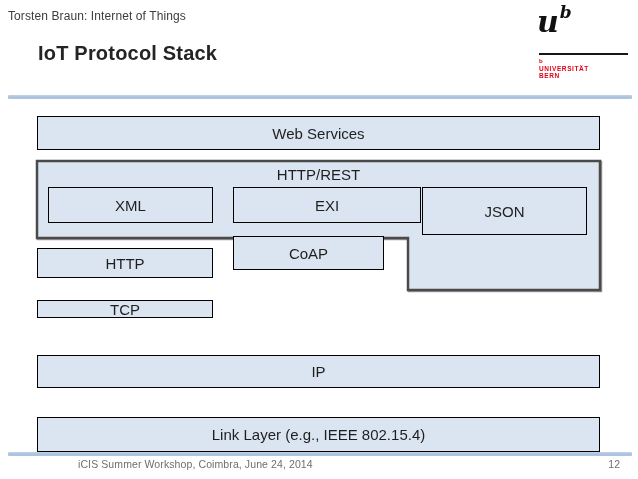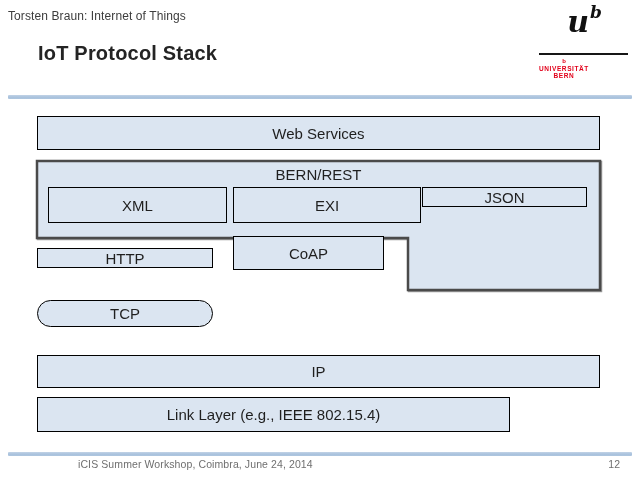--- a/index.html
+++ b/index.html
@@ -7,21 +7,21 @@
     position:relative;width:638px;height:479px;background:#ffffff;
     font-family:"Liberation Sans",sans-serif;overflow:hidden;
   }
   .header-label{
     position:absolute;left:8px;top:9px;font-size:12px;color:#3d3d3d;letter-spacing:.1px;
   }
   .page-title{
     position:absolute;left:38px;top:42px;font-size:20px;font-weight:bold;color:#242424;letter-spacing:.2px;
   }
   
-  .logo{position:absolute;left:537px;top:4px;width:95px;text-align:center;}
+  .logo{position:absolute;left:537px;top:4px;width:95px;}
   .ub-mark{font-family:"DejaVu Serif",serif;font-style:italic;font-weight:bold;color:#111;line-height:1;}
   .ub-u{font-size:30px;}
   .ub-b{font-size:17px;vertical-align:14px;margin-left:1px;}
   .logo-rule{position:absolute;left:2px;top:49px;width:89px;height:1.5px;background:#161616;}
   .logo-caption{position:absolute;left:2px;top:54px;color:var(--brand-red,#e2001a);line-height:1.15;}
   .logo-caption .cap-b{font-size:6px;font-weight:bold;display:block;}
   .logo-caption .cap-l{font-size:6.5px;font-weight:bold;letter-spacing:.6px;display:block;}
   
   .divider{
     position:absolute;left:8px;width:624px;height:4px;
@@ -44,29 +44,29 @@
     background:var(--box-fill,#dbe5f1);
     border:1.5px solid var(--box-border,#000);
     font-size:15px;color:#1f1f1f;box-sizing:border-box;
   }
   .lbl-soap{
     position:absolute;left:37px;top:163px;width:563px;height:22px;
     display:flex;align-items:center;justify-content:center;
     font-size:15px;color:#1f1f1f;
   }
   .b-web {left:37px; top:116px; width:563px; height:34px;}
-  .b-xml {left:48px; top:187px; width:179px; height:36px; border-width:1.3px;}
+  .b-xml {left:48px; top:187px; width:165px; height:36px; border-width:1.3px;}
   .b-exi {left:233px;top:187px; width:188px; height:36px; border-width:1.3px;}
-  .b-json{left:422px;top:187px; width:165px; height:20px; border-width:1.3px;}
-  .b-http{left:37px; top:248px; width:176px; height:20px;}
+  .b-json{left:422px;top:187px; width:165px; height:48px; border-width:1.3px;}
+  .b-http{left:37px; top:248px; width:176px; height:30px;}
   .b-coap{left:233px;top:236px; width:151px; height:34px;}
-  .b-tcp {left:37px; top:300px; width:176px; height:27px;border-radius:16px;}
+  .b-tcp {left:37px; top:300px; width:176px; height:18px;}
   .b-udp {left:233px;top:300px; width:367px; height:35px;}
   .b-ip  {left:37px; top:355px; width:563px; height:33px;}
-  .b-link{left:37px; top:397px; width:473px; height:35px;}
+  .b-link{left:37px; top:417px; width:563px; height:35px;}
   
   .footer-left{
     position:absolute;left:30px;top:458px;font-size:10.5px;color:#6f6f6f;letter-spacing:.1px;padding-left:48px;
   }
   .footer-page{
     position:absolute;right:18px;top:458px;font-size:10.5px;color:#6f6f6f;
   }
 </style>
 </head>
 <body>
@@ -88,21 +88,21 @@
   <div class="page-title">IoT Protocol Stack</div>
 
   <div class="divider top"></div>
 
   <div class="stage">
 
     <svg class="soap-shape" viewBox="0 0 638 479" xmlns="http://www.w3.org/2000/svg" aria-hidden="true">
       <polygon points="37,161 600,161 600,290 408,290 408,238 37,238"></polygon>
     </svg>
 
-    <div class="lbl-soap">BERN/REST</div>
+    <div class="lbl-soap">HTTP/REST</div>
 
     <div class="box b-web">Web Services</div>
     <div class="box b-xml">XML</div>
     <div class="box b-exi">EXI</div>
     <div class="box b-json">JSON</div>
     <div class="box b-http">HTTP</div>
     <div class="box b-coap">CoAP</div>
     <div class="box b-tcp">TCP</div>
     <div class="box b-ip">IP</div>
     <div class="box b-link">Link Layer (e.g., IEEE 802.15.4)</div>

